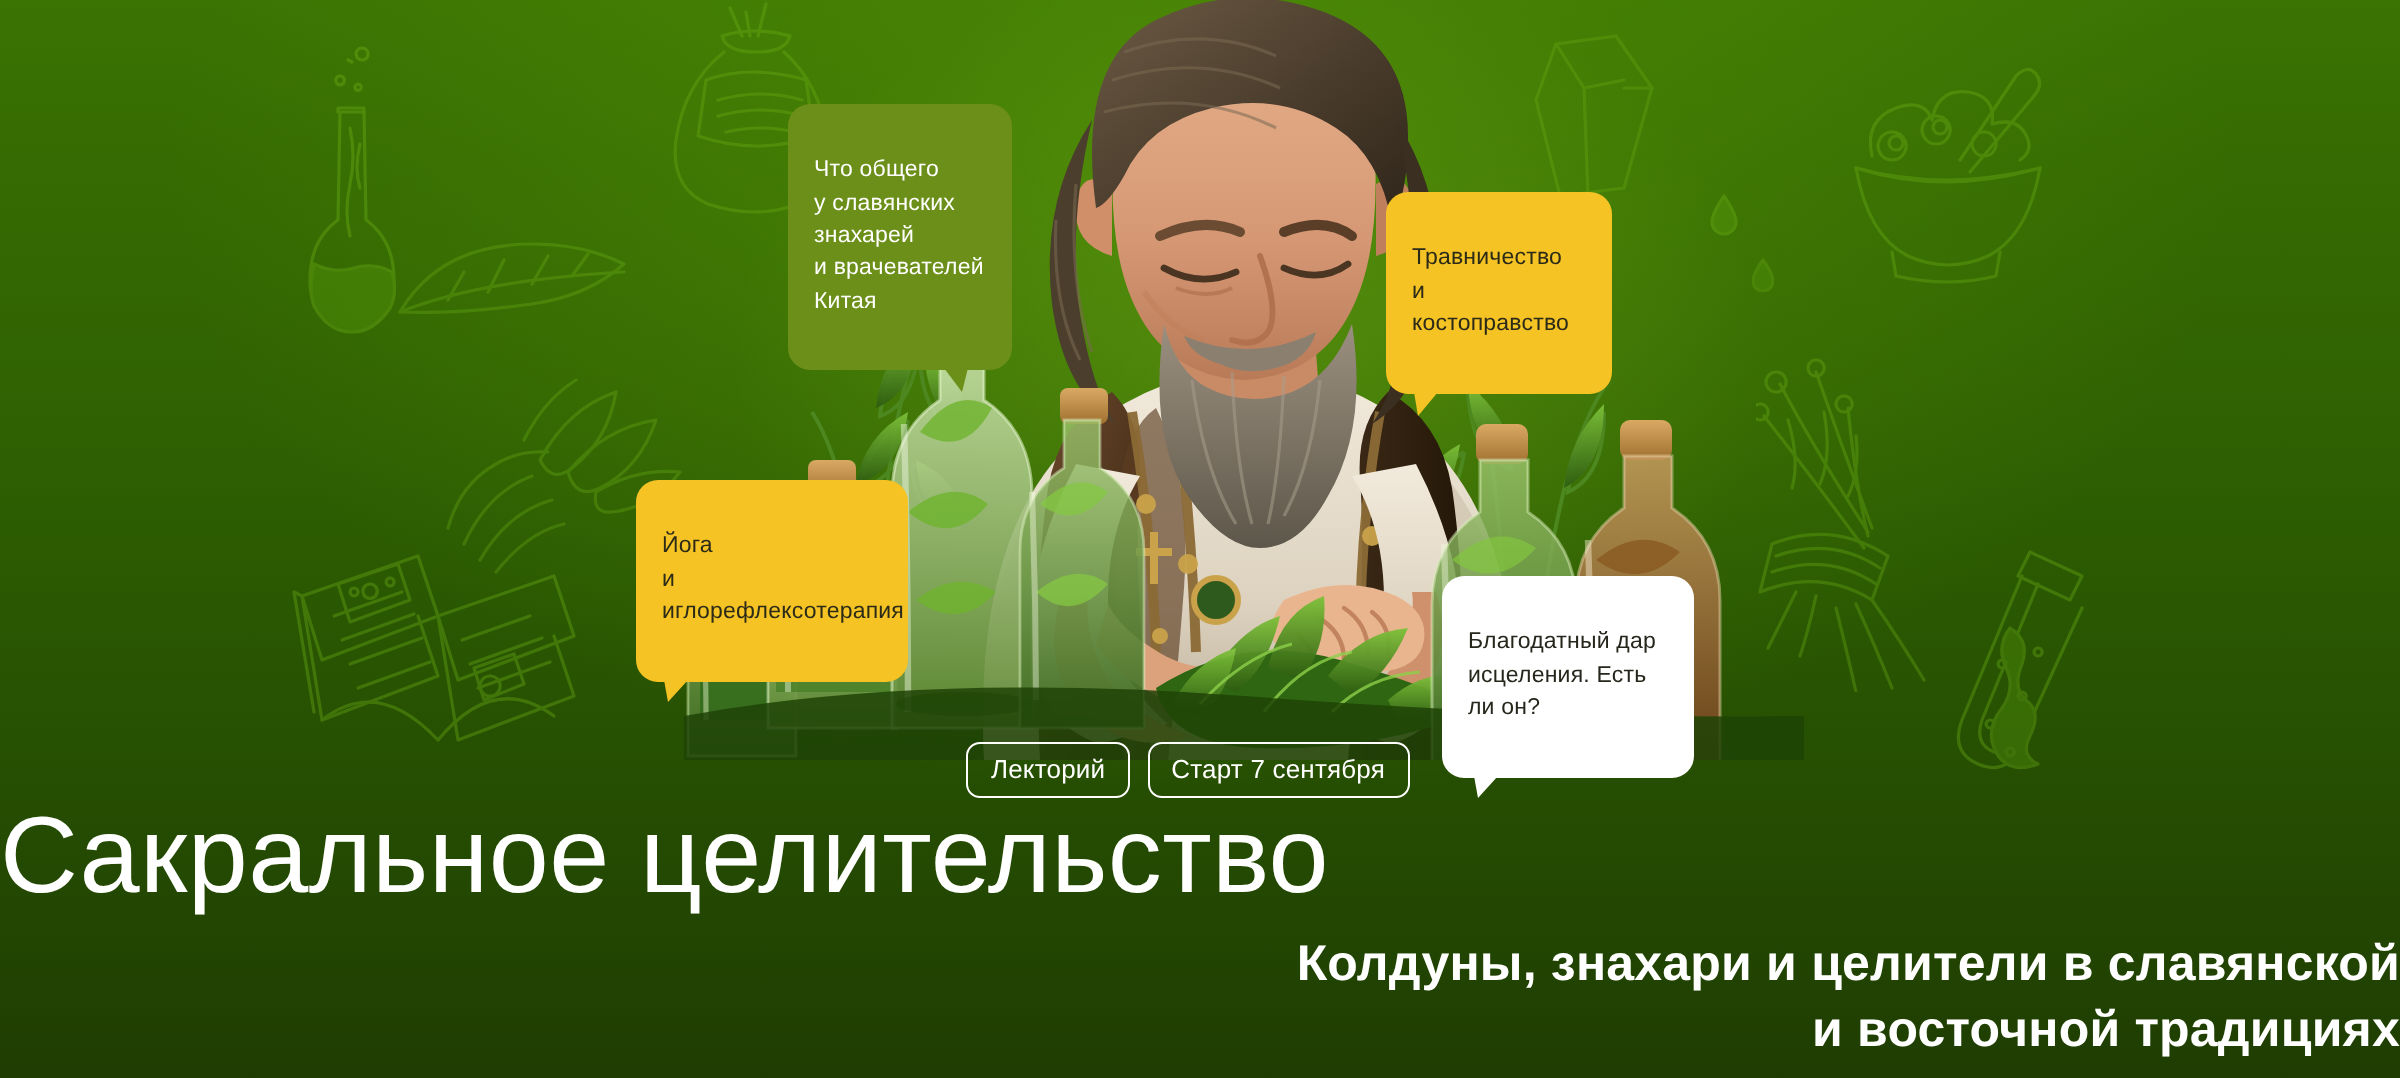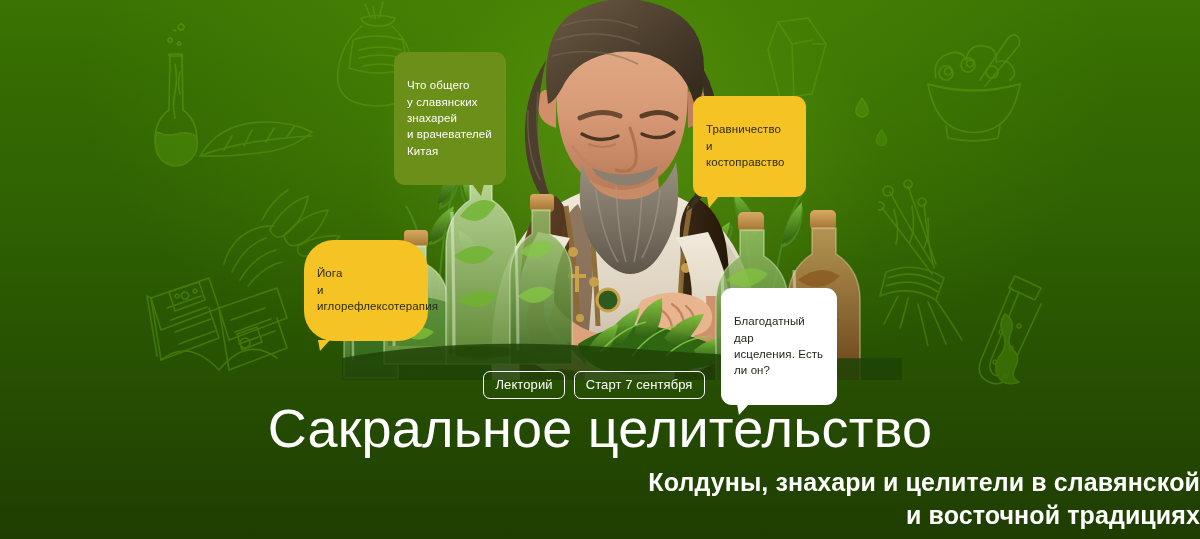--- a/index.html
+++ b/index.html
@@ -110,36 +110,35 @@
     color:#2b2b18;
   }
   #bubble-yellow .tail {
     left:14px; bottom:-11px;
     border-right:10px solid transparent;
     border-left:2px solid transparent;
     border-top:12px solid #f5c324;
   }
 
   #bubble-yoga {
-    left:304px; top:240px;
-    width:124px;
+    left:318px; top:240px;
+    width:136px;
     background:#f5c324;
     color:#2b2b18;
-    border-radius:30px;
   }
   #bubble-yoga .tail {
     left:14px; bottom:-10px;
     border-right:10px solid transparent;
     border-left:2px solid transparent;
     border-top:11px solid #f5c324;
   }
 
   #bubble-white {
     left:721px; top:288px;
-    width:116px;
+    width:126px;
     background:#ffffff;
     color:#26261c;
   }
   #bubble-white .tail {
     left:16px; bottom:-10px;
     border-right:10px solid transparent;
     border-left:2px solid transparent;
     border-top:11px solid #ffffff;
   }
 
@@ -160,21 +159,20 @@
     padding:6px 11px 7px 11px;
     letter-spacing:0.1px;
     background:transparent;
     white-space:nowrap;
   }
 
   
   .title {
     position:absolute;
     left:0; right:0; top:400px;
-    text-align:center;
     color:#ffffff;
     font-size:54px;
     font-weight:300;
     letter-spacing:0.2px;
     line-height:1.06;
   }
   .subtitle {
     position:absolute;
     left:0; right:0; top:466px;
     text-align:right;

